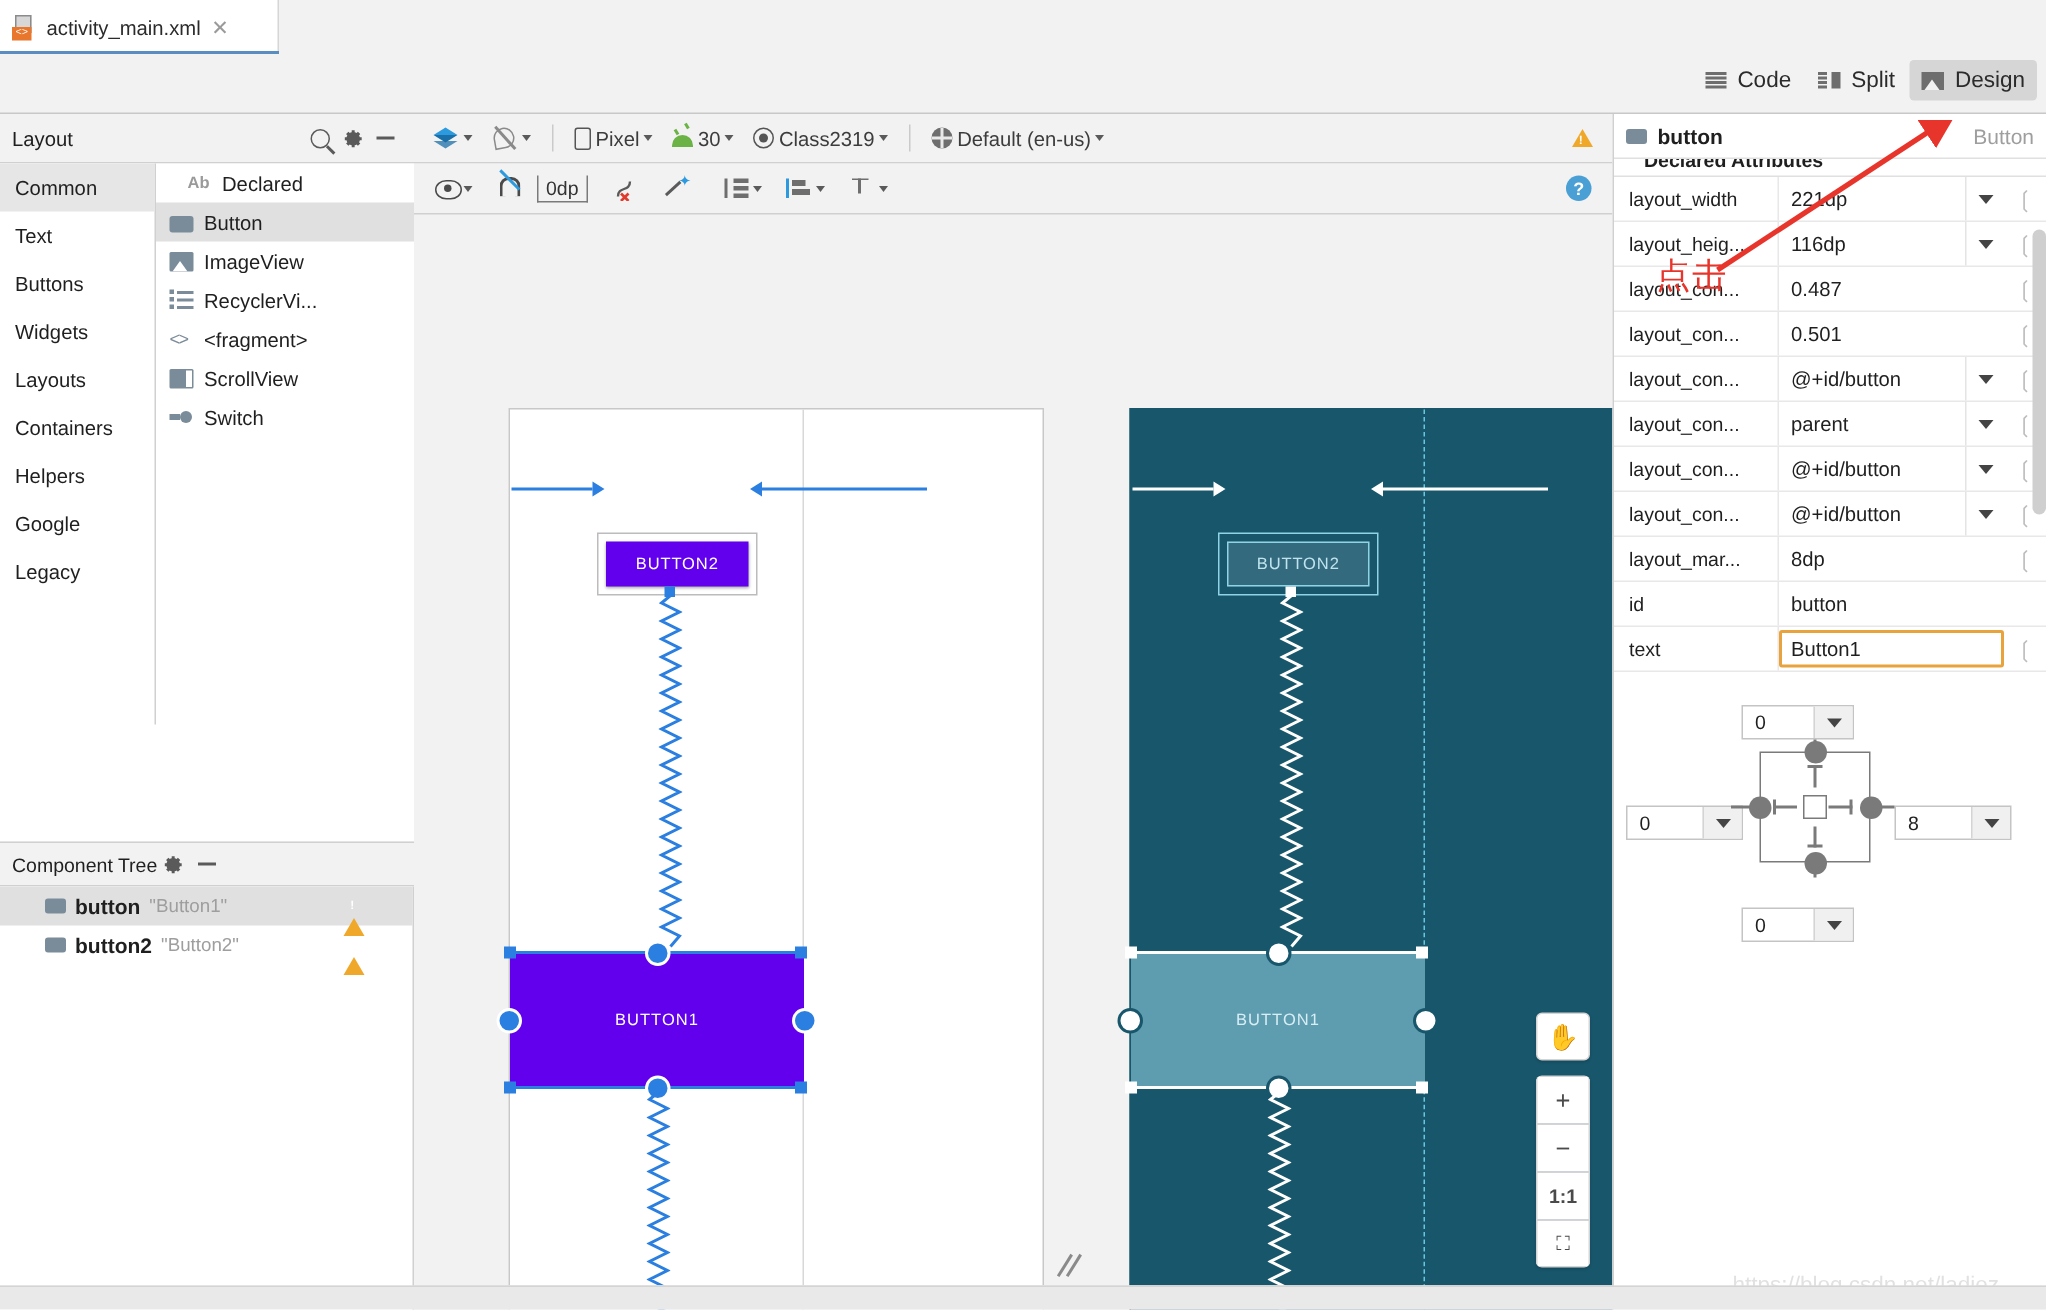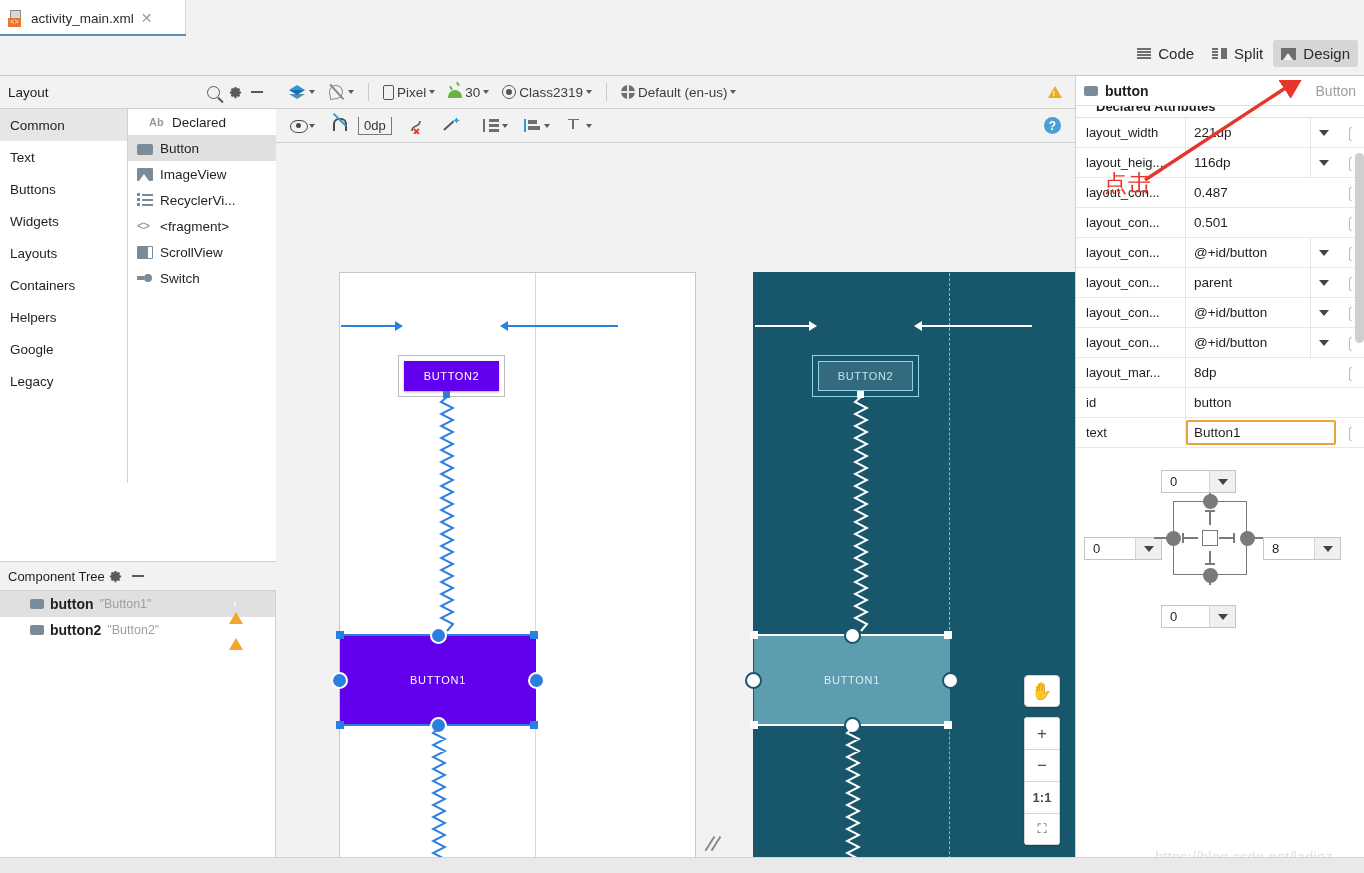--- a/index.html
+++ b/index.html
@@ -46,21 +46,21 @@
   .leftpanel{position:absolute;left:0;top:76px;width:276px;height:797px;background:#fff;}
   .panelhdr{height:33px;background:#f2f2f2;border-bottom:1px solid #d0d0d0;
             display:flex;align-items:center;padding:0 8px;}
   .panelhdr .ttl{font-size:13.5px;color:#1f1f1f;flex:1;}
   .hicon{width:22px;height:22px;display:flex;align-items:center;justify-content:center;color:#555;}
   .mag{width:13px;height:13px;border:1.8px solid #5a5a5a;border-radius:50%;position:relative;}
   .mag:after{content:"";position:absolute;right:-5px;bottom:-3px;width:7px;height:1.8px;background:#5a5a5a;transform:rotate(45deg);}
   .minus{width:12px;height:2px;background:#5a5a5a;}
 
   .palette-body{position:absolute;left:0;top:33px;width:276px;height:374px;display:flex;}
-  .cats{width:128px;height:100%;border-right:1px solid #d0d0d0;background:#fff;}
+  .cats{width:104px;height:100%;border-right:1px solid #d0d0d0;background:#fff;}
   .cat{height:32px;display:flex;align-items:center;padding-left:10px;font-size:13.5px;color:#1f1f1f;}
   .cat.sel{background:#e6e6e6;}
   .items{flex:1;height:100%;background:#fff;}
   .pitem{height:26px;display:flex;align-items:center;padding-left:9px;font-size:13.5px;color:#1f1f1f;gap:7px;}
   .pitem.sel{background:#e0e0e0;}
   .pitem .lbl{white-space:nowrap;overflow:hidden;}
   .gi{width:16px;height:14px;flex:0 0 auto;position:relative;display:inline-block;}
   .gi.ab{color:#9a9a9a;font-size:11px;line-height:14px;font-weight:600;margin-left:12px;}
   .gi.btn{background:#7a8b99;border-radius:2px;height:11px;margin-top:2px;}
   .gi.img{background:#7a8b99;border-radius:1px;height:13px;overflow:hidden;}

